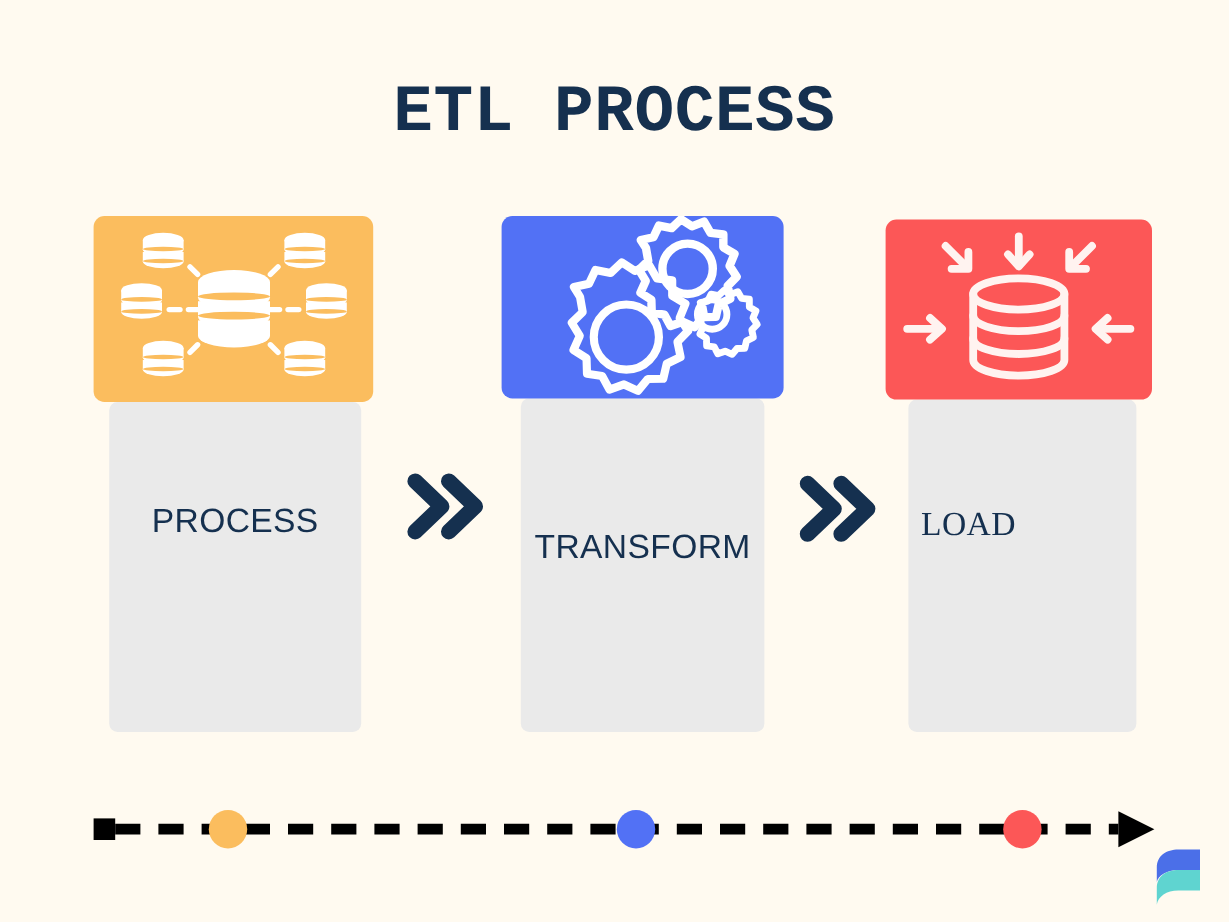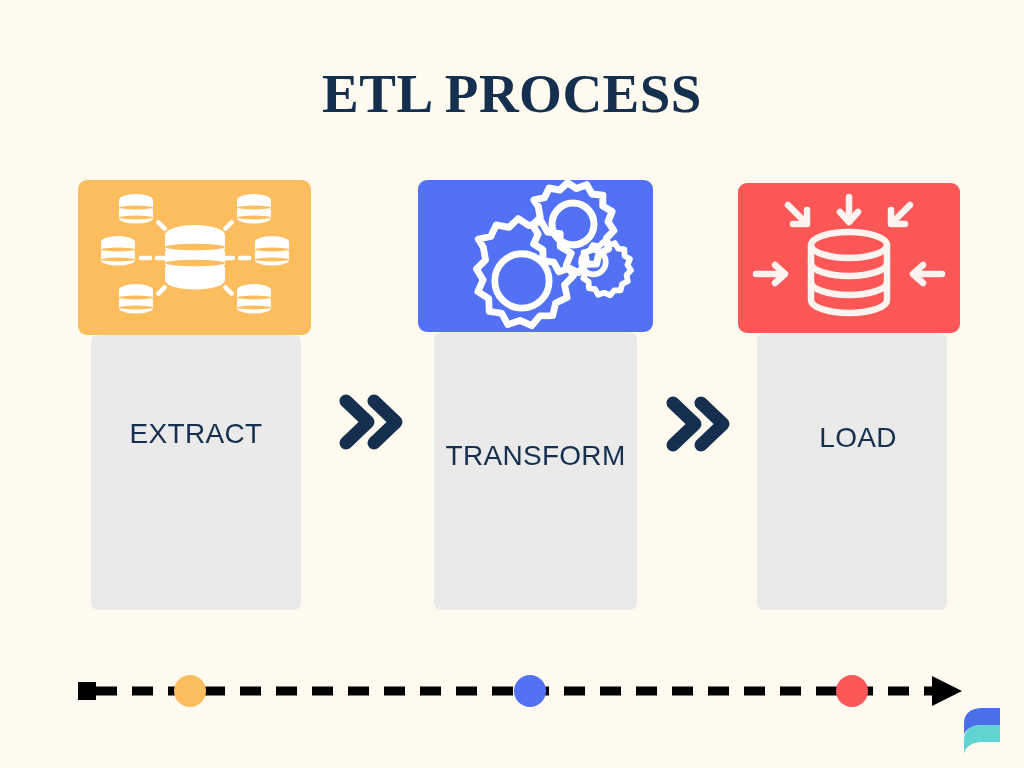--- a/index.html
+++ b/index.html
@@ -26,21 +26,21 @@
   .title {
     position: absolute;
     top: 62px;
     left: 0;
     width: 1024px;
     text-align: center;
     font-size: 55px;
     font-weight: bold;
     letter-spacing: 0.5px;
     color: #15304F;
-    font-family: Liberation Serif, serif;
+    font-family: Liberation Mono, monospace;
   }
 
   
   .stage {
     position: absolute;
   }
 
   .stage-body {
     position: absolute;
     background: #EAEAEA;
@@ -93,21 +93,21 @@
 
   
   #stage-load .stage-header {
     left: 738px; top: 183px; width: 222px; height: 150px;
     background: #FC5757;
   }
   #stage-load .stage-body {
     left: 757px; top: 333px; width: 190px; height: 277px;
   }
   #stage-load .stage-label {
-    left: 767px; top: 422px; width: 182px;
+    left: 716px; top: 422px; width: 182px; font-family: Liberation Serif, serif;
   }
 
   
   .chevron {
     position: absolute;
     width: 70px;
     height: 62px;
   }
   #chevron-1 { left: 336px; top: 391px; }
   #chevron-2 { left: 663px; top: 393px; }
@@ -211,21 +211,21 @@
           <ellipse cx="40" cy="79.5" rx="17" ry="1.9"></ellipse>
           <ellipse cx="194" cy="69.5" rx="17" ry="1.9"></ellipse>
           <ellipse cx="194" cy="79.5" rx="17" ry="1.9"></ellipse>
           <ellipse cx="58" cy="117.5" rx="17" ry="1.9"></ellipse>
           <ellipse cx="58" cy="127.5" rx="17" ry="1.9"></ellipse>
           <ellipse cx="176" cy="117.5" rx="17" ry="1.9"></ellipse>
           <ellipse cx="176" cy="127.5" rx="17" ry="1.9"></ellipse>
         </g>
       </svg>
     </div>
-    <div class="stage-label">EXTRACT</div>
+    <div class="stage-label">PROCESS</div>
   </div>
 
   <div class="stage" id="stage-transform">
     <div class="stage-body"></div>
     <div class="stage-header">
       <svg width="235" height="152" viewBox="0 0 235 152">
         <g fill="none" stroke="#FFFFFF" stroke-width="7" stroke-linejoin="round" stroke-linecap="round">
 
           <path d="M149 62 l7 -4 l6 2 l4 -7 l-3 -6 l5 -5 l6 3 l6 -4 l-2 -7 l7 -4 l5 5 l7 -2 l2 -7 l8 0 l2 7 l7 2 l5 -5 l7 4 l-2 7 l6 4 l6 -3 l5 5 l-3 6 l4 7 l6 -2 l7 4 l0 0" transform="translate(-1,0)" opacity="0"></path>
 

